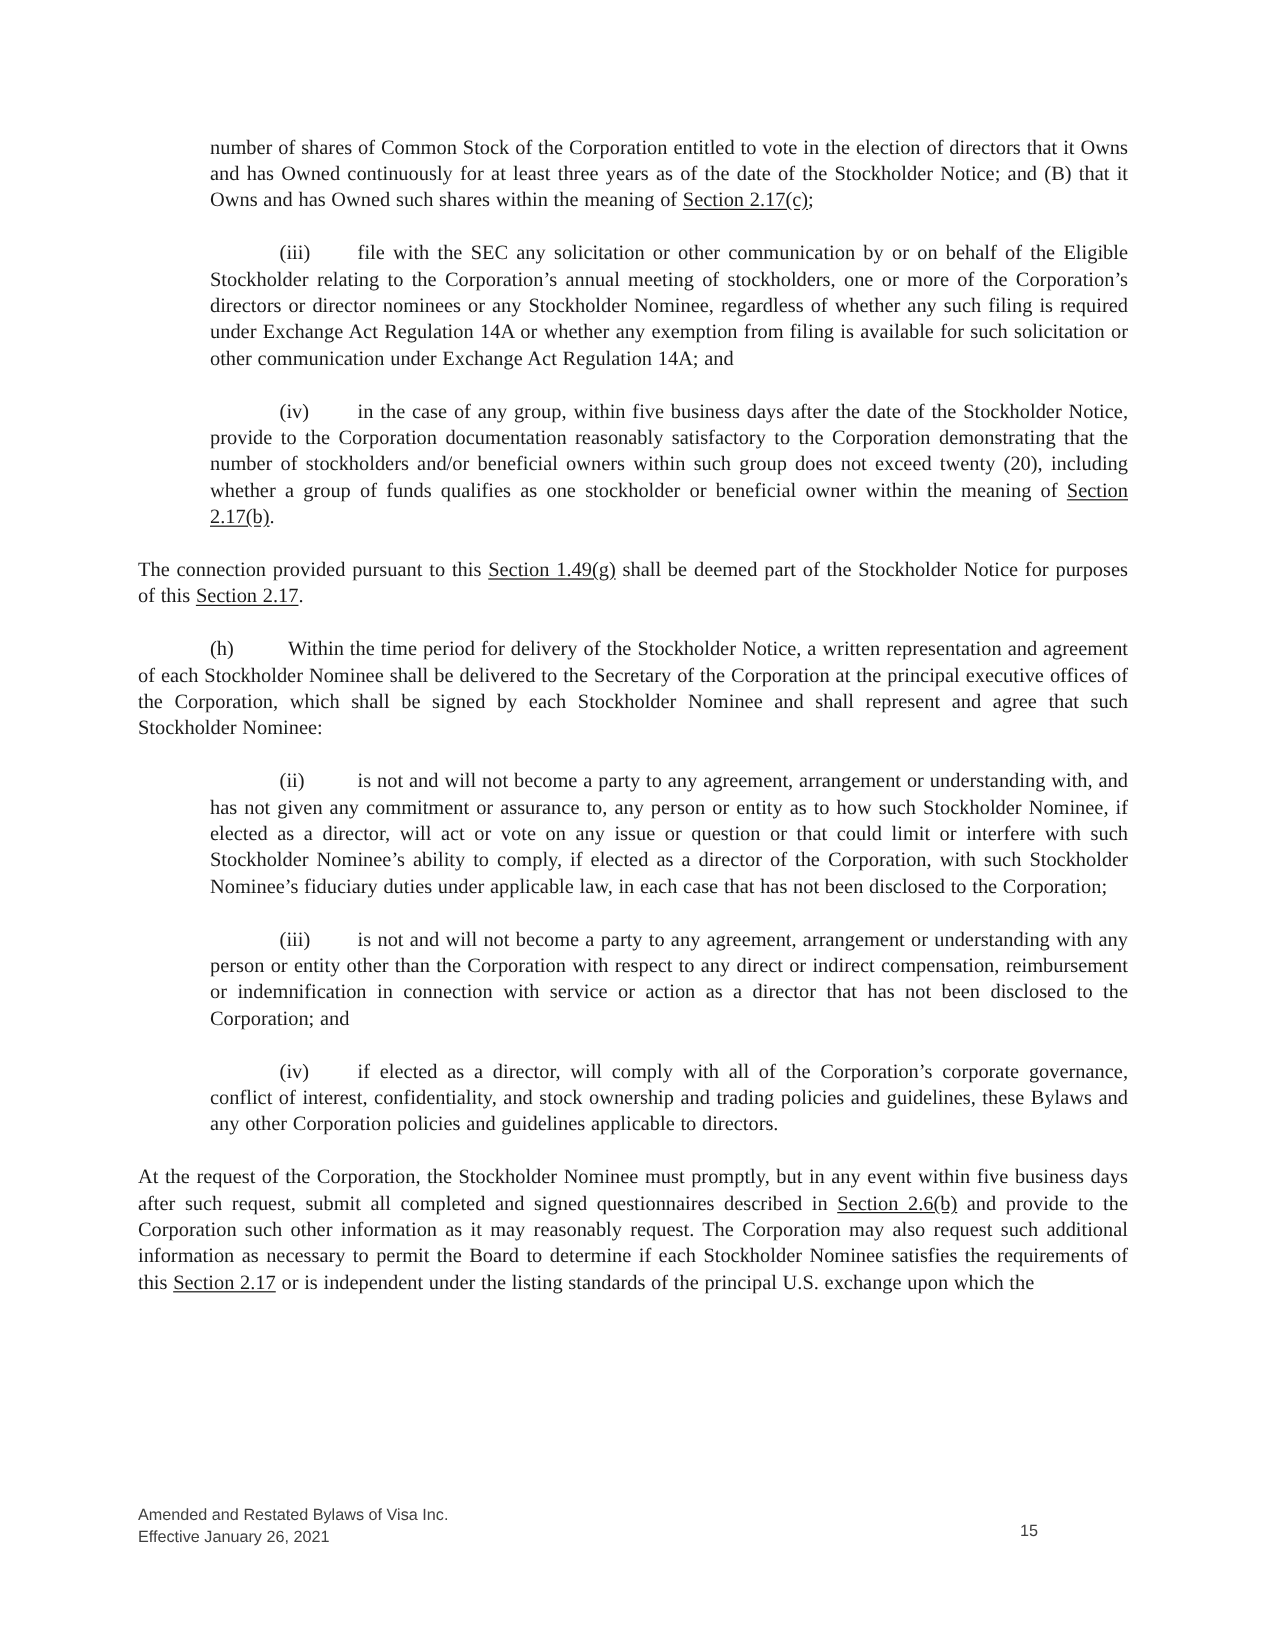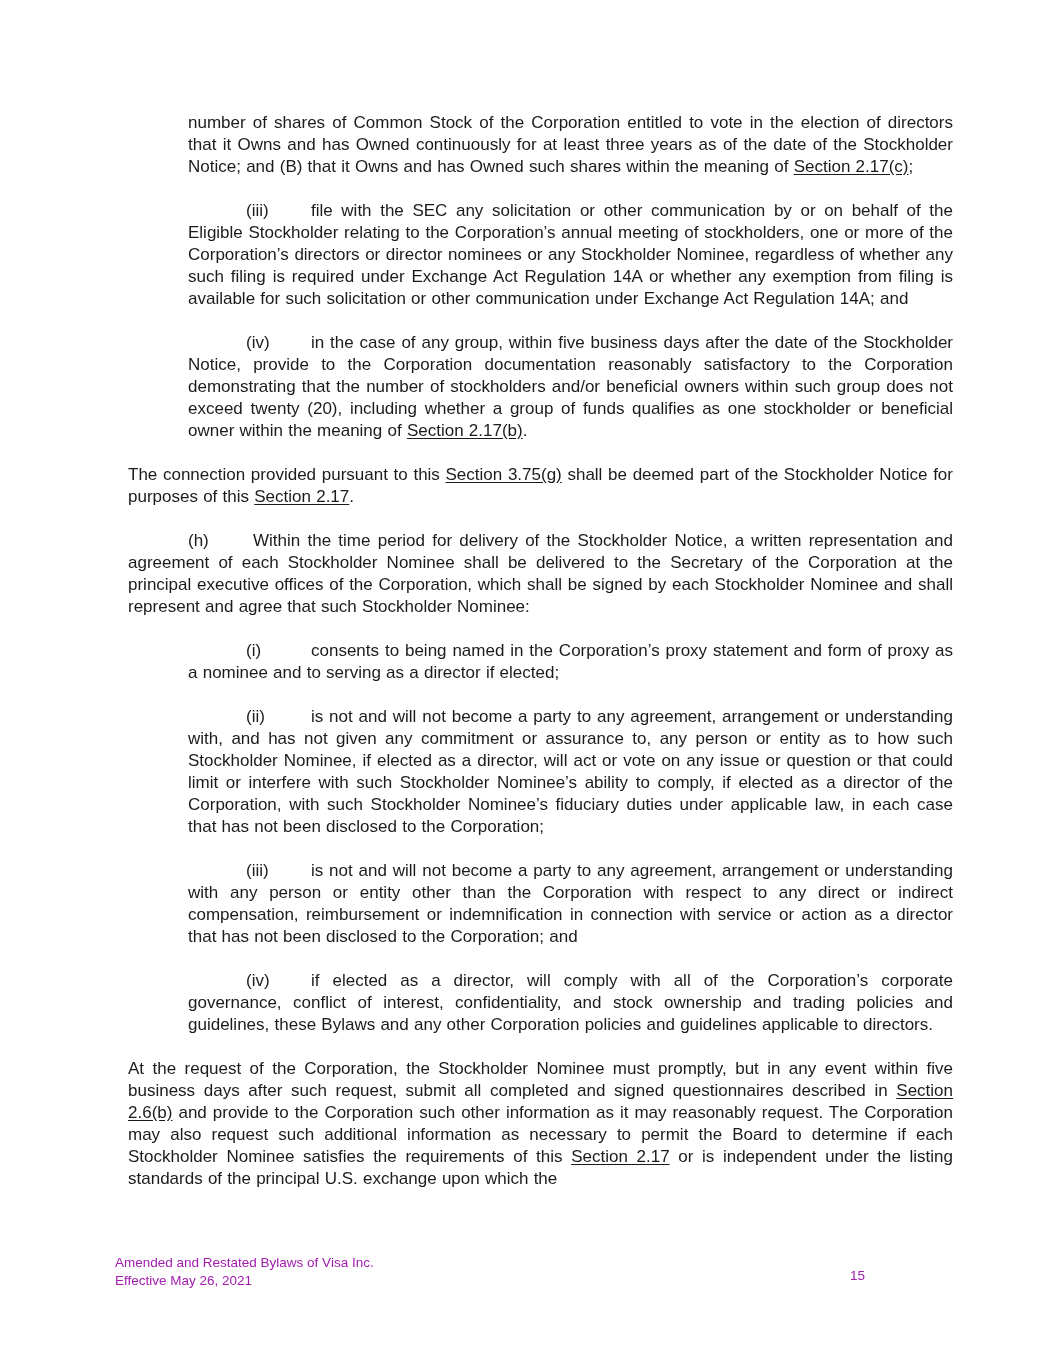--- a/index.html
+++ b/index.html
@@ -11,23 +11,24 @@
     position: relative;
     width: 1055px;
     height: 1365px;
     background: #ffffff;
     font-family: "Liberation Sans", "DejaVu Sans", sans-serif;
     color: #1b1b1b;
     overflow: hidden;
   }
   .doc-body {
     position: absolute;
-    left: 128px;
+    left: 115px;
     top: 112px;
     width: 825px;
+    font-family: Liberation Serif, serif;
   }
   .para {
     font-size: 17px;
     line-height: 22px;
     text-align: justify;
     margin: 0 0 22px 0;
     word-spacing: 0.5px;
   }
   .para.indented { margin-left: 60px; }
   .para.has-label { text-indent: 60px; }
@@ -41,45 +42,44 @@
     text-decoration: underline;
     text-underline-offset: 2px;
   }
   .footer {
     position: absolute;
     left: 115px;
     top: 1254px;
     width: 825px;
     font-size: 13.5px;
     line-height: 18px;
-    color: #a21caf;
+    color: #404040;
   }
   .page-number {
     position: absolute;
     left: 735px;
     top: 13px;
   }
 </style>
 </head>
 <body>
 
 <div class="page">
 
   <div class="doc-body">
       <p class="para indented"><span class="para-text"><span>number of shares of Common Stock of the Corporation entitled to vote in the election of directors that it Owns and has Owned continuously for at least three years as of the date of the Stockholder Notice; and (B) that it Owns and has Owned such shares within the meaning of </span><u>Section 2.17(c)</u><span>;</span></span></p>
       <p class="para indented has-label"><span class="clause-label">(iii)</span><span class="para-text"><span>file with the SEC any solicitation or other communication by or on behalf of the Eligible Stockholder relating to the Corporation’s annual meeting of stockholders, one or more of the Corporation’s directors or director nominees or any Stockholder Nominee, regardless of whether any such filing is required under Exchange Act Regulation 14A or whether any exemption from filing is available for such solicitation or other communication under Exchange Act Regulation 14A; and</span></span></p>
       <p class="para indented has-label"><span class="clause-label">(iv)</span><span class="para-text"><span>in the case of any group, within five business days after the date of the Stockholder Notice, provide to the Corporation documentation reasonably satisfactory to the Corporation demonstrating that the number of stockholders and/or beneficial owners within such group does not exceed twenty (20), including whether a group of funds qualifies as one stockholder or beneficial owner within the meaning of </span><u>Section 2.17(b)</u><span>.</span></span></p>
-      <p class="para"><span class="para-text"><span>The connection provided pursuant to this </span><u>Section 3.75(g)</u><span> shall be deemed part of the Stockholder Notice for purposes of this </span><u>Section 2.17</u><span>.</span></span></p>
+      <p class="para"><span class="para-text"><span>The connection provided pursuant to this </span><u>Section 1.49(g)</u><span> shall be deemed part of the Stockholder Notice for purposes of this </span><u>Section 2.17</u><span>.</span></span></p>
       <p class="para has-label"><span class="clause-label">(h)</span><span class="para-text"><span>Within the time period for delivery of the Stockholder Notice, a written representation and agreement of each Stockholder Nominee shall be delivered to the Secretary of the Corporation at the principal executive offices of the Corporation, which shall be signed by each Stockholder Nominee and shall represent and agree that such Stockholder Nominee:</span></span></p>
-      <p class="para indented has-label"><span class="clause-label">(i)</span><span class="para-text"><span>consents to being named in the Corporation’s proxy statement and form of proxy as a nominee and to serving as a director if elected;</span></span></p>
       <p class="para indented has-label"><span class="clause-label">(ii)</span><span class="para-text"><span>is not and will not become a party to any agreement, arrangement or understanding with, and has not given any commitment or assurance to, any person or entity as to how such Stockholder Nominee, if elected as a director, will act or vote on any issue or question or that could limit or interfere with such Stockholder Nominee’s ability to comply, if elected as a director of the Corporation, with such Stockholder Nominee’s fiduciary duties under applicable law, in each case that has not been disclosed to the Corporation;</span></span></p>
       <p class="para indented has-label"><span class="clause-label">(iii)</span><span class="para-text"><span>is not and will not become a party to any agreement, arrangement or understanding with any person or entity other than the Corporation with respect to any direct or indirect compensation, reimbursement or indemnification in connection with service or action as a director that has not been disclosed to the Corporation; and</span></span></p>
       <p class="para indented has-label"><span class="clause-label">(iv)</span><span class="para-text"><span>if elected as a director, will comply with all of the Corporation’s corporate governance, conflict of interest, confidentiality, and stock ownership and trading policies and guidelines, these Bylaws and any other Corporation policies and guidelines applicable to directors.</span></span></p>
       <p class="para"><span class="para-text"><span>At the request of the Corporation, the Stockholder Nominee must promptly, but in any event within five business days after such request, submit all completed and signed questionnaires described in </span><u>Section 2.6(b)</u><span> and provide to the Corporation such other information as it may reasonably request.  The Corporation may also request such additional information as necessary to permit the Board to determine if each Stockholder Nominee satisfies the requirements of this </span><u>Section 2.17</u><span> or is independent under the listing standards of the principal U.S. exchange upon which the</span></span></p>
     </div>
 
   <div class="footer">
     <div>Amended and Restated Bylaws of Visa Inc.</div>
-    <div>Effective May 26, 2021</div>
+    <div>Effective January 26, 2021</div>
     <div class="page-number">15</div>
   </div>
 
 </div>
 
 </body></html>

